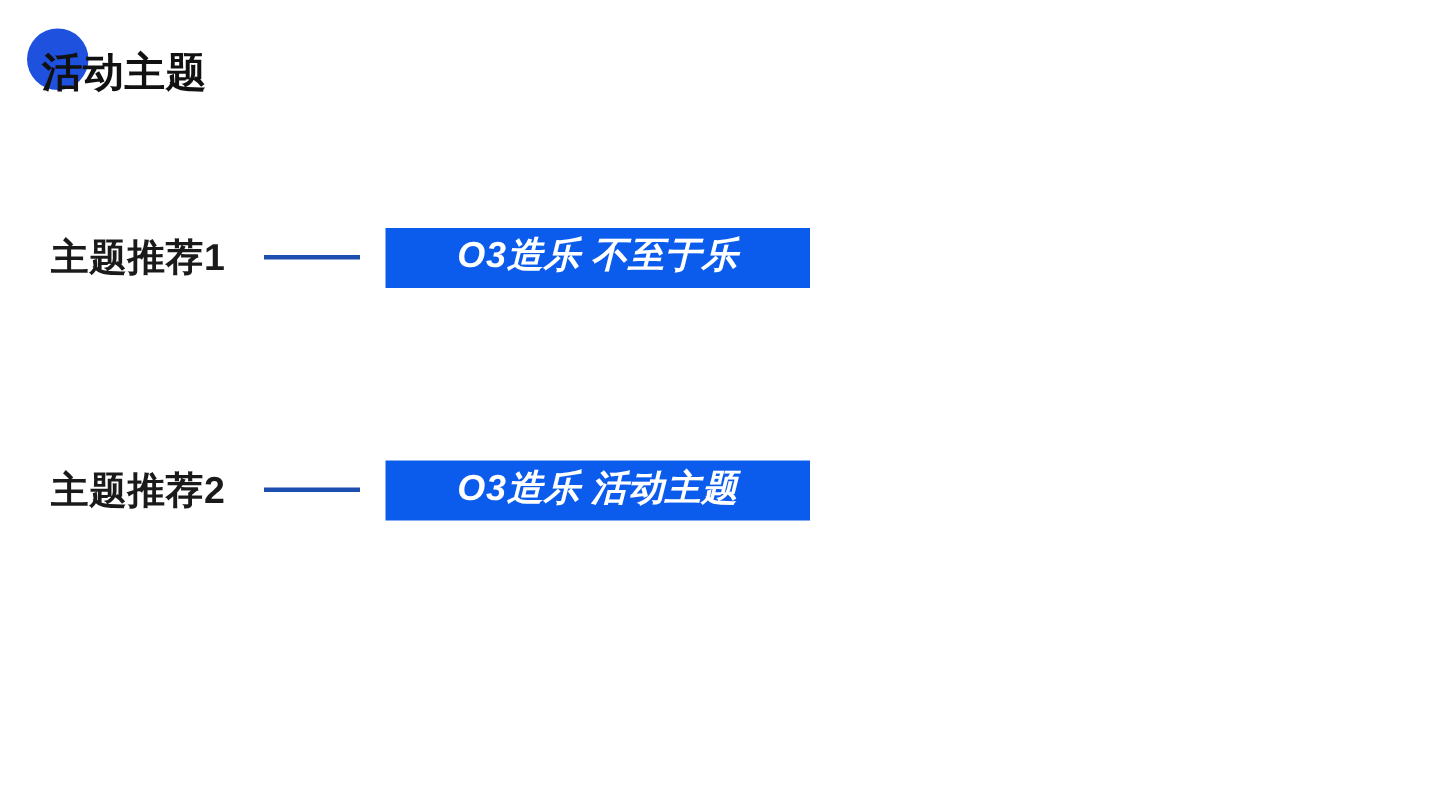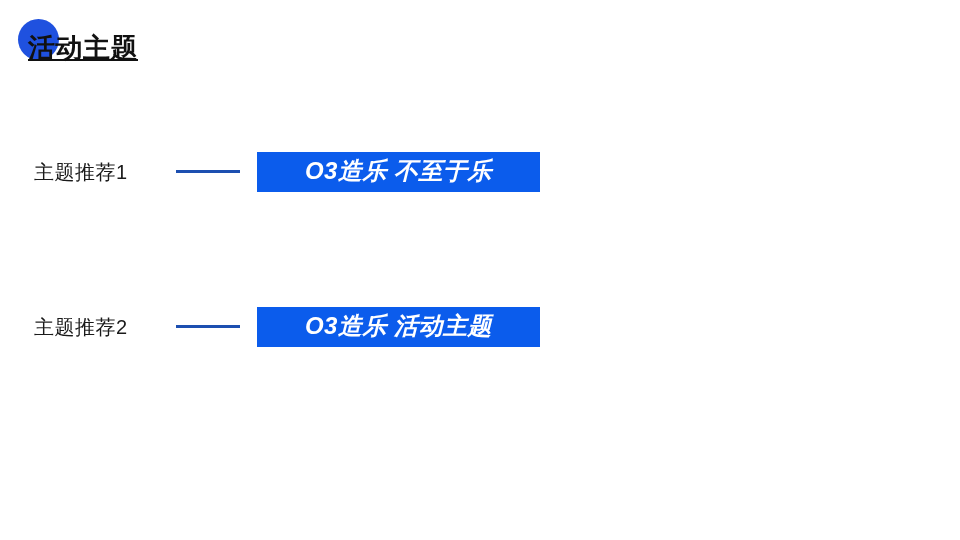--- a/index.html
+++ b/index.html
@@ -43,43 +43,42 @@
   .header-title {
     position: absolute;
     left: 28px;
     top: 31px;
     font-size: 27px;
     font-weight: bold;
     color: #111111;
     letter-spacing: 0.5px;
     line-height: 34px;
     white-space: nowrap;
-    text-decoration: underline;
   }
 
   
   .row {
     position: absolute;
     left: 0;
     width: 100%;
     height: 44px;
     display: block;
   }
   .row-1 { top: 150px; }
   .row-2 { top: 305px; }
 
   .row-label {
     position: absolute;
     left: 34px;
     top: 0;
     height: 44px;
     line-height: 44px;
-    font-size: 20px;
+    font-size: 25px;
     color: #1a1a1a;
-    font-weight: normal;
+    font-weight: bold;
     white-space: nowrap;
     letter-spacing: 0.5px;
   }
 
   .row-connector {
     position: absolute;
     left: 176px;
     top: 20px;
     width: 64px;
     height: 3px;

